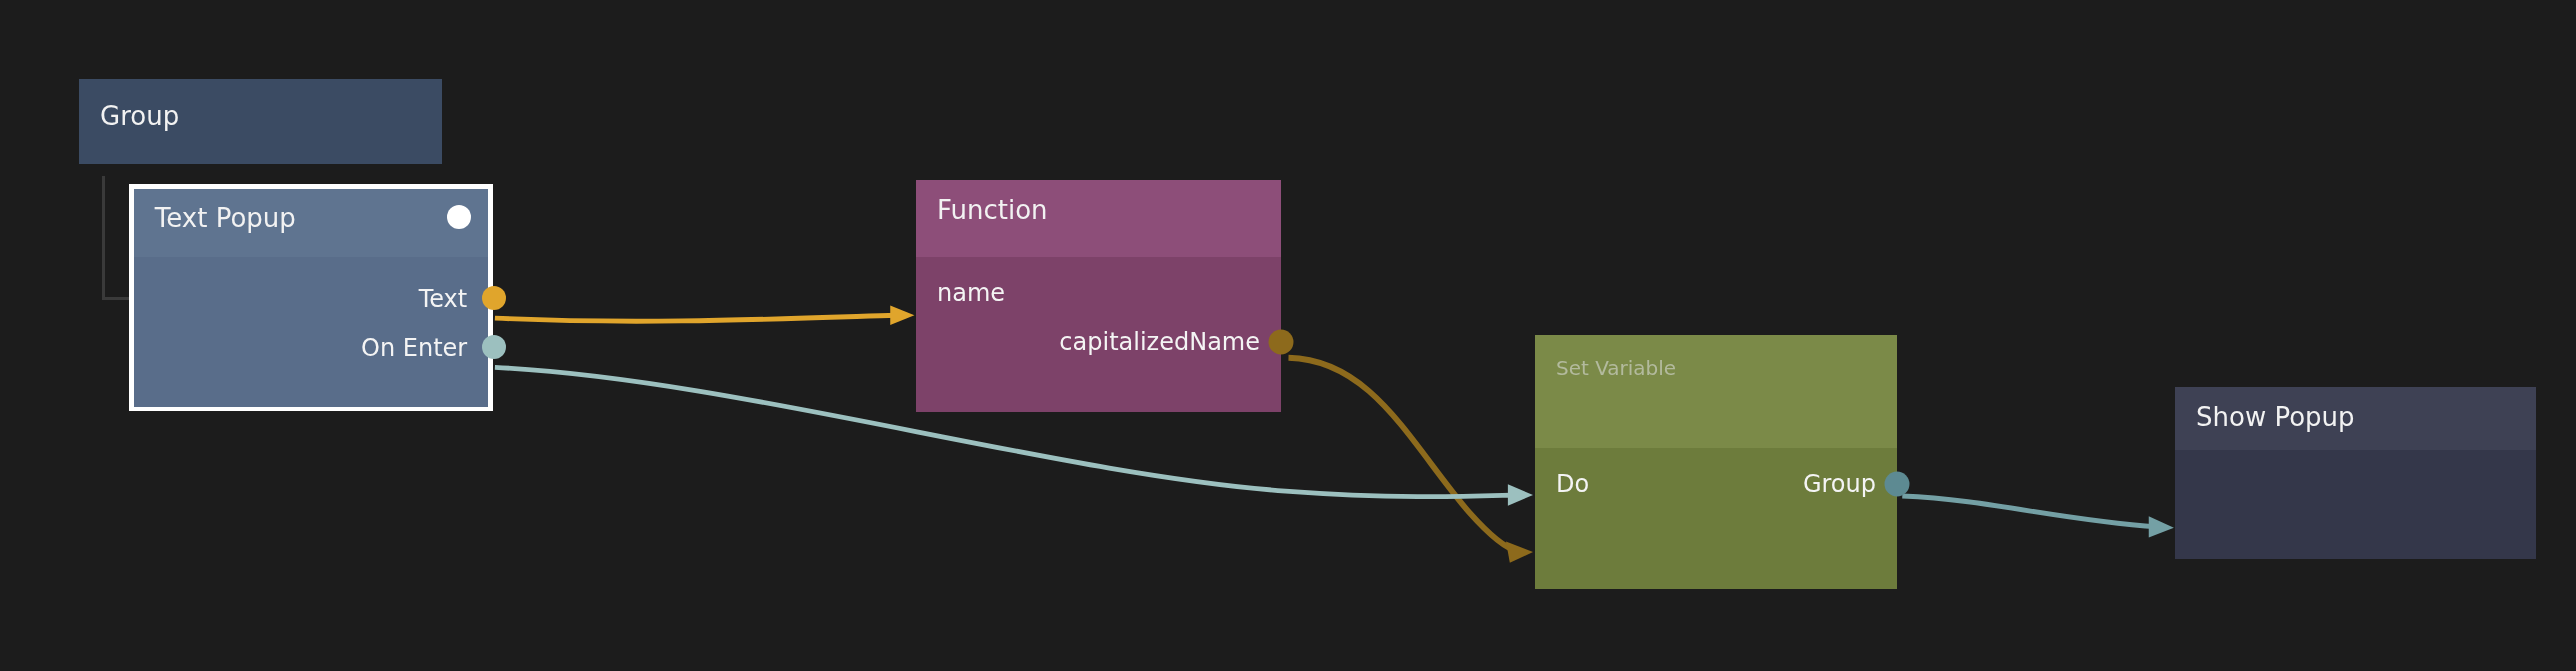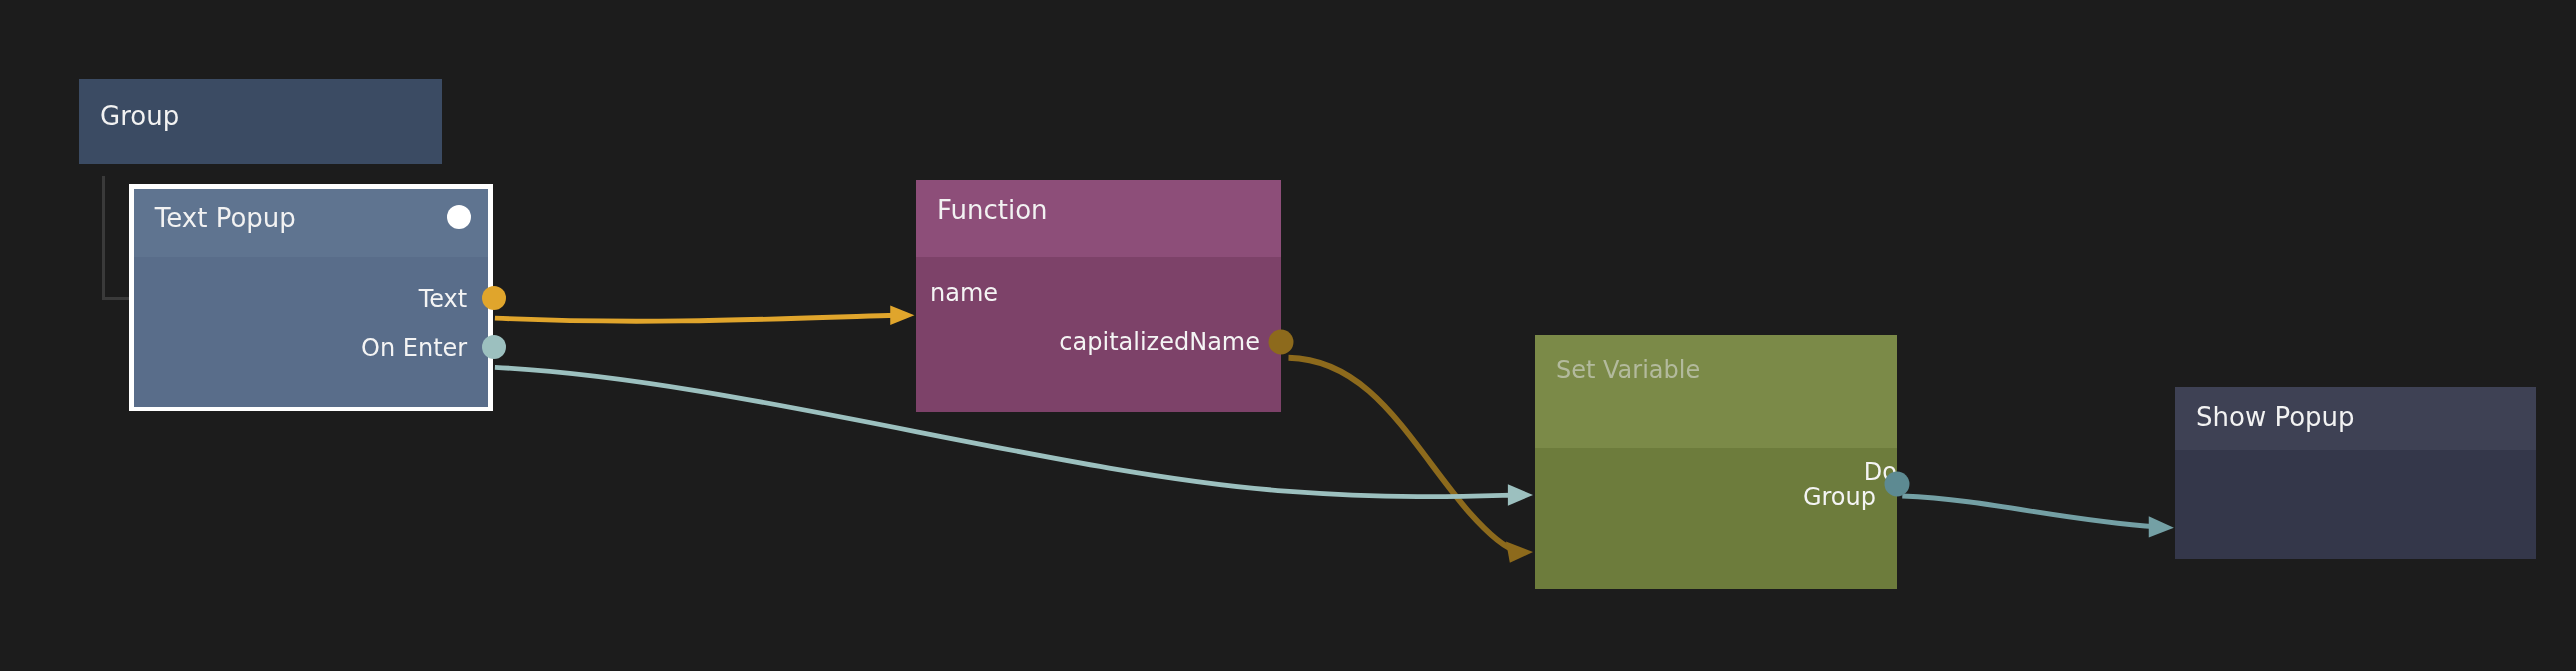--- a/index.html
+++ b/index.html
@@ -41,21 +41,21 @@
     padding: 15.5px 21px 0 21px;
     position: relative;
   }
   .node-title {
     font-size: 26px;
     color: #f2f2f2;
     line-height: 1.15;
     white-space: nowrap;
   }
   .node-subtitle {
-    font-size: 24px;
+    font-size: 20px;
     color: #c9cdbf;
     opacity: .72;
     line-height: 1.2;
     white-space: nowrap;
   }
   .node-body {
     box-sizing: border-box;
     position: relative;
   }
 
@@ -65,21 +65,21 @@
     height: 49px;
     display: flex;
     align-items: center;
   }
   .port-label {
     font-size: 24px;
     color: #f4f4f4;
     white-space: nowrap;
     line-height: 1;
   }
-  .port-label.in { padding-left: 14px; }
+  .port-label.in { padding-left: 21px; }
   .port-row.out { justify-content: flex-end; }
   .port-label.out { padding-right: 21px; }
 
   
   .dot {
     position: absolute;
     border-radius: 50%;
     transform: translate(-50%, -50%);
   }
 
@@ -158,23 +158,22 @@
   }
   #node-setvar .node-body {
     height: 141px;
     background: #6d7c3c;
     padding-top: 11.6px;
   }
   #node-setvar .row-dual {
     position: relative;
     height: 49px;
     display: flex;
-    align-items: flex-end;
+    align-items: center;
     justify-content: space-between;
-    flex-direction: column;
   }
 
   
   #node-popup {
     left: 2175px; top: 387px;
     width: 361px; height: 172px;
     background: #34374a;
   }
   #node-popup .node-header {
     height: 63px;

